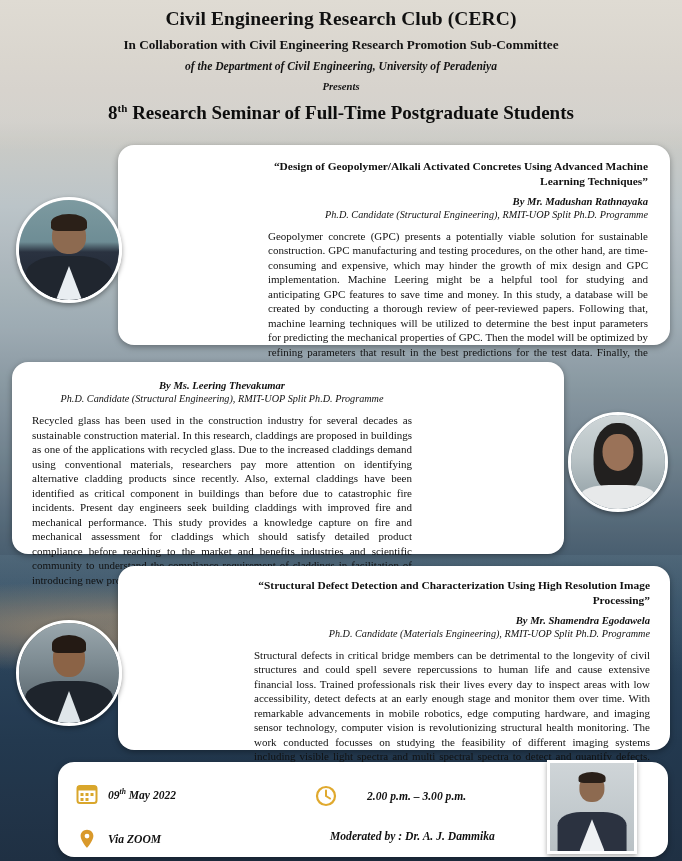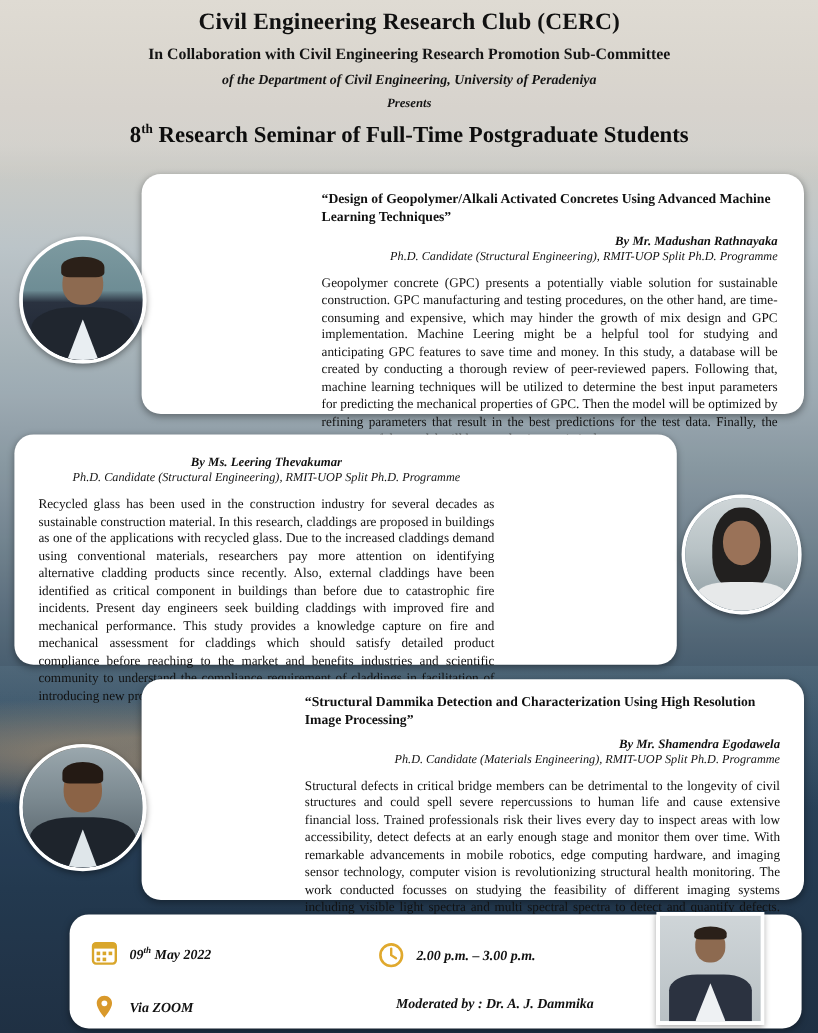--- a/index.html
+++ b/index.html
@@ -67,21 +67,21 @@
     background: #ffffff;
     border-radius: 16px;
     box-shadow: 0 2px 6px rgba(0,0,0,.35);
   }
   .card-1 { left: 118px; top: 145px; width: 552px; height: 200px; }
   .card-2 { left: 12px;  top: 362px; width: 552px; height: 192px; }
   .card-3 { left: 118px; top: 566px; width: 552px; height: 184px; }
   .card-4 { left: 58px;  top: 762px; width: 610px; height: 95px; }
 
   .ct-title {
-    text-align: left; font-weight: bold; font-size: 11.4px; color: #111;
+    text-align: right; font-weight: bold; font-size: 11.4px; color: #111;
     line-height: 1.35;
   }
   .ct-author {
     text-align: right; font-style: italic; font-weight: bold; font-size: 10.6px;
     color: #111; margin-top: 6px;
   }
   .ct-author2 {
     text-align: right; font-style: italic; font-size: 10.2px; color: #111; margin-top: 2px;
   }
   .ct-author-c {
@@ -157,21 +157,21 @@
   .photo-4 .pi::after{content:"";position:absolute;left:50%;top:10%;width:32%;height:13%;transform:translateX(-50%);
       background:#2a2019;border-radius:50% 50% 20% 20%;z-index:2;}
   .photo-4 .torso{position:absolute;left:50%;bottom:0;width:82%;height:44%;transform:translateX(-50%);
       background:#2b3240;border-radius:34% 34% 0 0;}
   .photo-4 .shirt{position:absolute;left:50%;bottom:0;width:30%;height:36%;transform:translateX(-50%);
       background:#eef1f3;clip-path:polygon(50% 0,100% 100%,0 100%);}
 
   
   .f-row { position: absolute; display: flex; align-items: center; }
   .f-date { left: 76px; top: 783px; }
-  .f-time { left: 315px; top: 785px; }
+  .f-time { left: 315px; top: 785px; gap: 20px; }
   .f-venue{ left: 76px; top: 828px; }
   .f-mod  { left: 330px; top: 830px; }
 
   .f-text {
     font-style: italic; font-weight: bold; font-size: 11.6px; color:#111;
     margin-left: 10px;
   }
   .f-text sup{font-size:7.5px;}
   .f-mod .f-text{ margin-left:0; }
 
@@ -221,21 +221,21 @@
     </div>
   </div>
   <div class="photo photo-2">
     <div class="ph-inner p2">
         <div class="torso"></div>
       </div>
   </div>
 
   <div class="card card-3">
     <div class="inner">
-      <div class="ct-title">“Structural Dammika Detection and Characterization Using High Resolution Image Processing”</div>
+      <div class="ct-title">“Structural Defect Detection and Characterization Using High Resolution Image Processing”</div>
       <div class="ct-author">By Mr. Shamendra Egodawela</div>
       <div class="ct-author2">Ph.D. Candidate (Materials Engineering), RMIT-UOP Split Ph.D. Programme</div>
       <div class="ct-body">Structural defects in critical bridge members can be detrimental to the longevity of civil structures and could spell severe repercussions to human life and cause extensive financial loss. Trained professionals risk their lives every day to inspect areas with low accessibility, detect defects at an early enough stage and monitor them over time. With remarkable advancements in mobile robotics, edge computing hardware, and imaging sensor technology, computer vision is revolutionizing structural health monitoring. The work conducted focusses on studying the feasibility of different imaging systems including visible light spectra and multi spectral spectra to detect and quantify defects. We suggest how laboratory experimentation conducted currently using stationary cameras can be extended to mobile UAV platforms for effective structural health monitoring of inaccessible structures.</div>
     </div>
   </div>
   <div class="photo photo-3">
     <div class="ph-inner p3">
         <div class="torso"></div>
         <div class="shirt"></div>
       </div>

